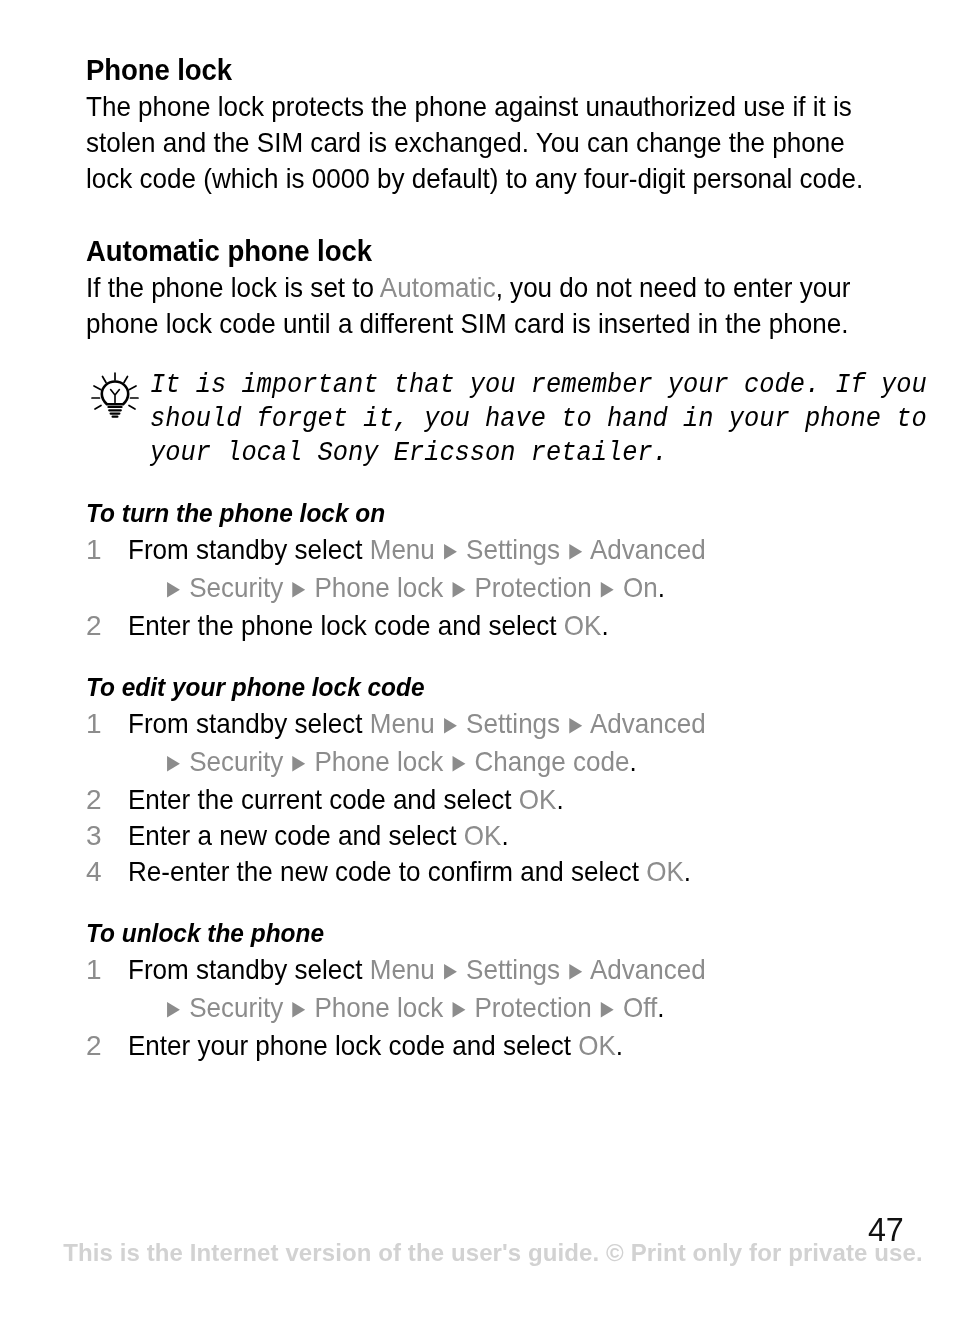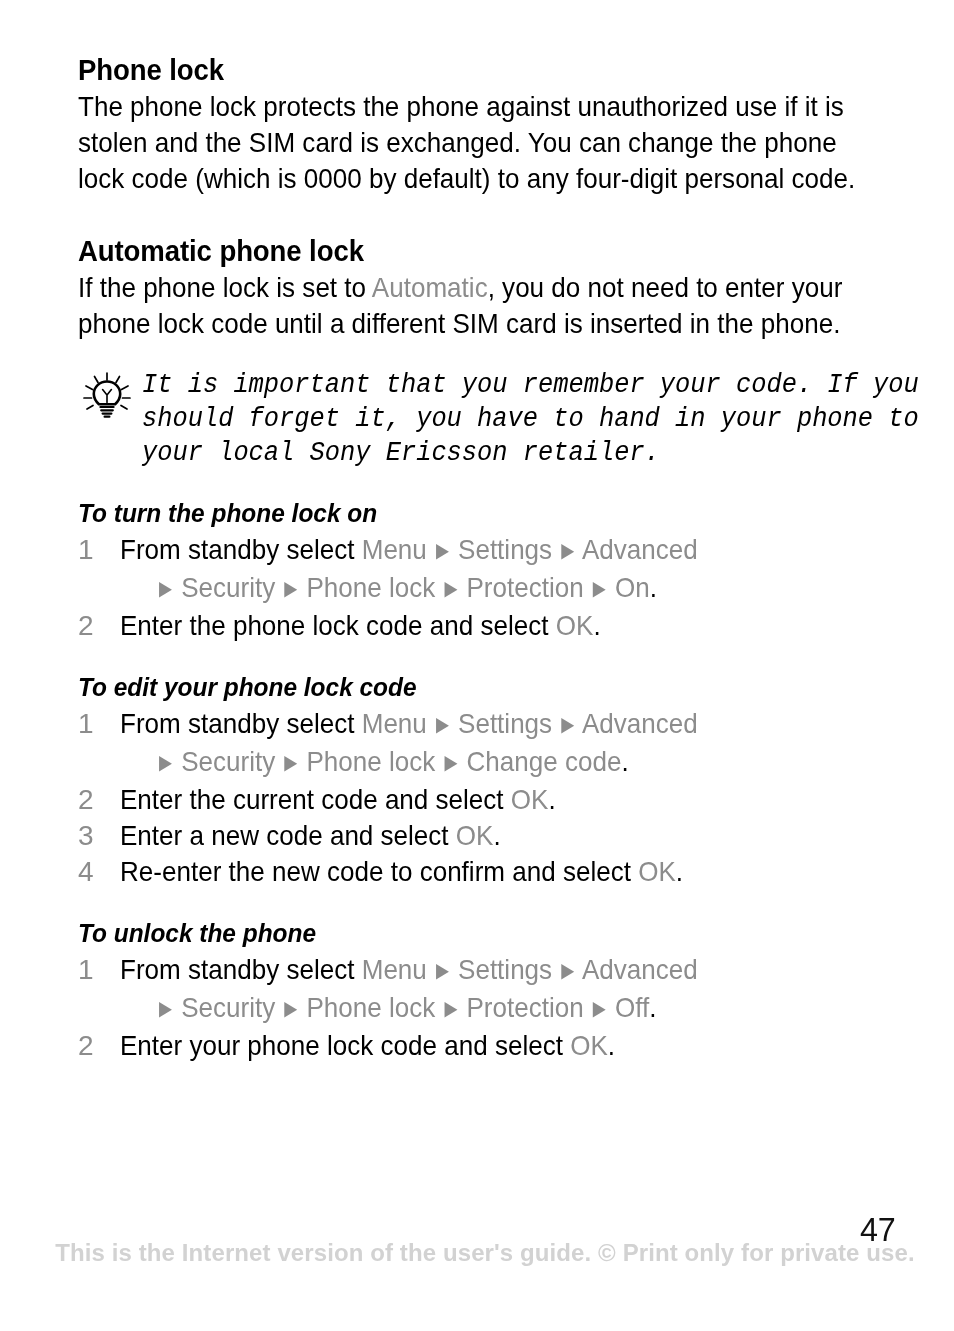--- a/index.html
+++ b/index.html
@@ -12,21 +12,21 @@
     height: 1331px;
     position: relative;
     font-family: "Liberation Sans Narrow", "Liberation Sans", "DejaVu Sans", sans-serif;
     font-stretch: condensed;
     color: #000000;
     overflow: hidden;
   }
 
   .page {
     position: absolute;
-    left: 8px; top: 0;
+    left: 16px; top: 0;
     width: 836px;
     height: 1331px;
   }
 
   .content {
     position: absolute;
     left: 70px;
     top: 52px;
     width: 812px;
   }

